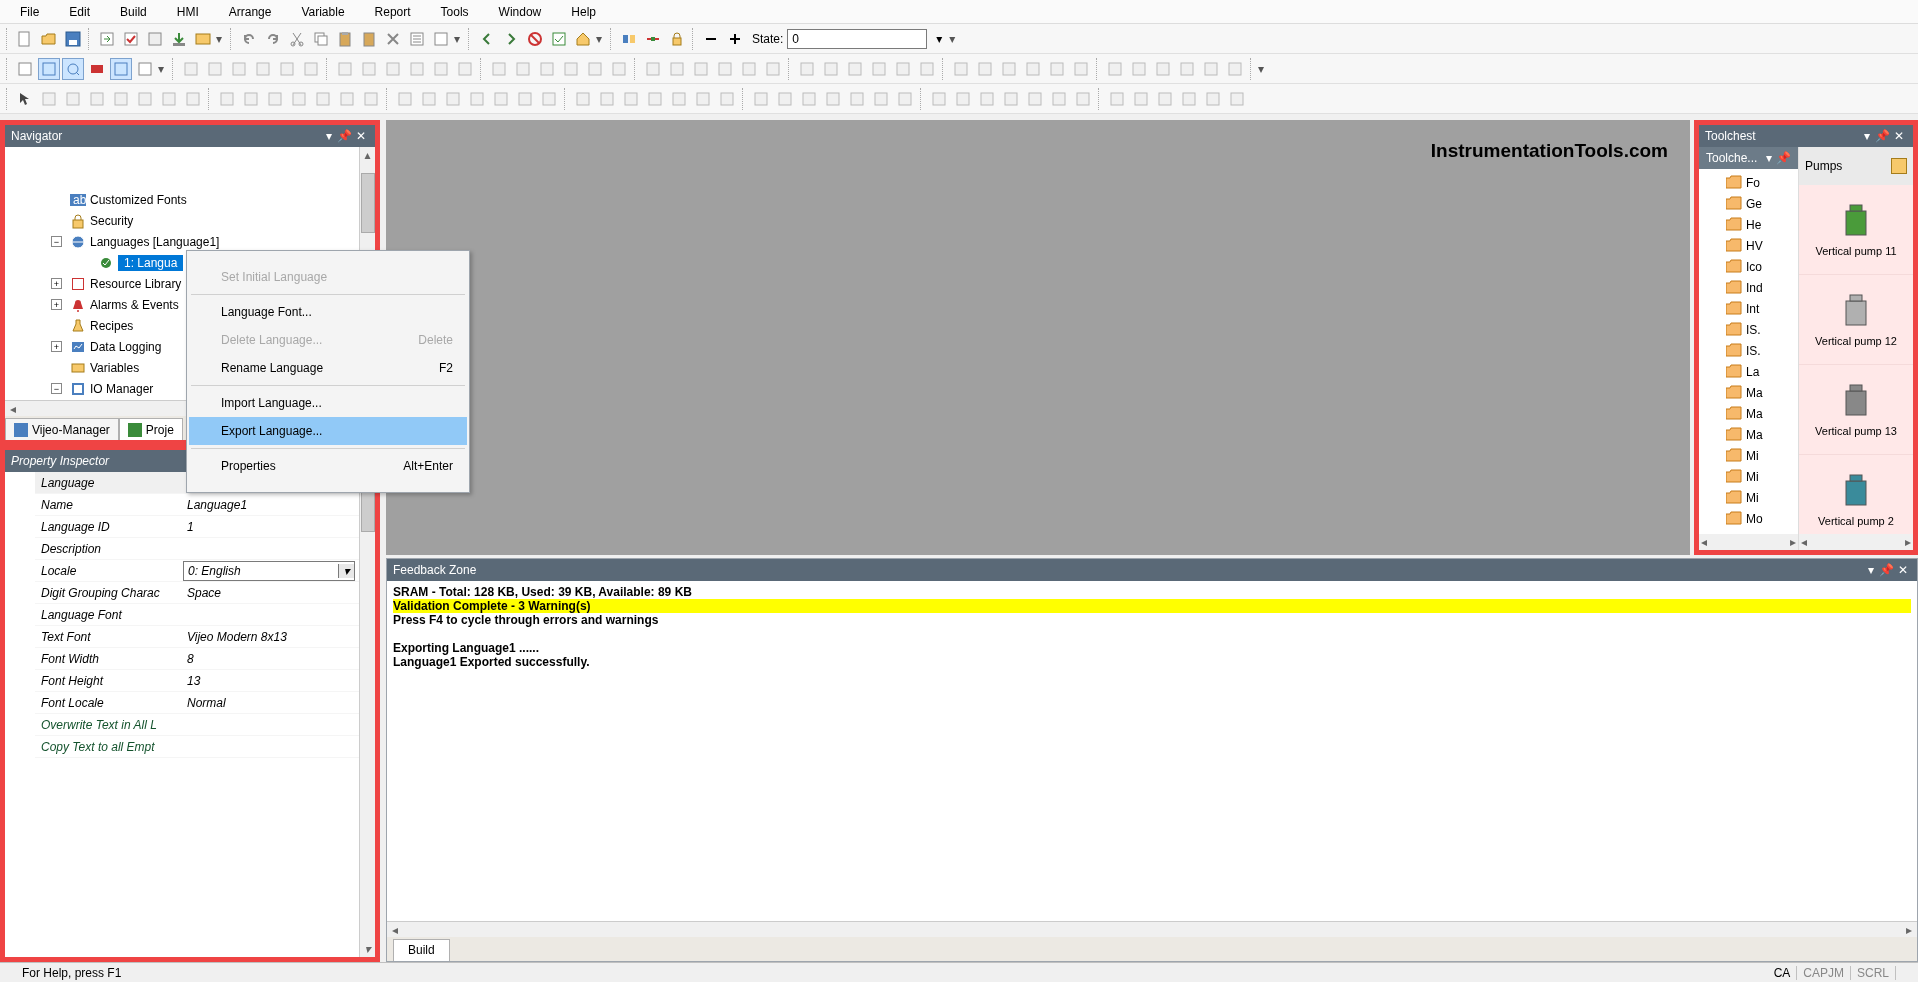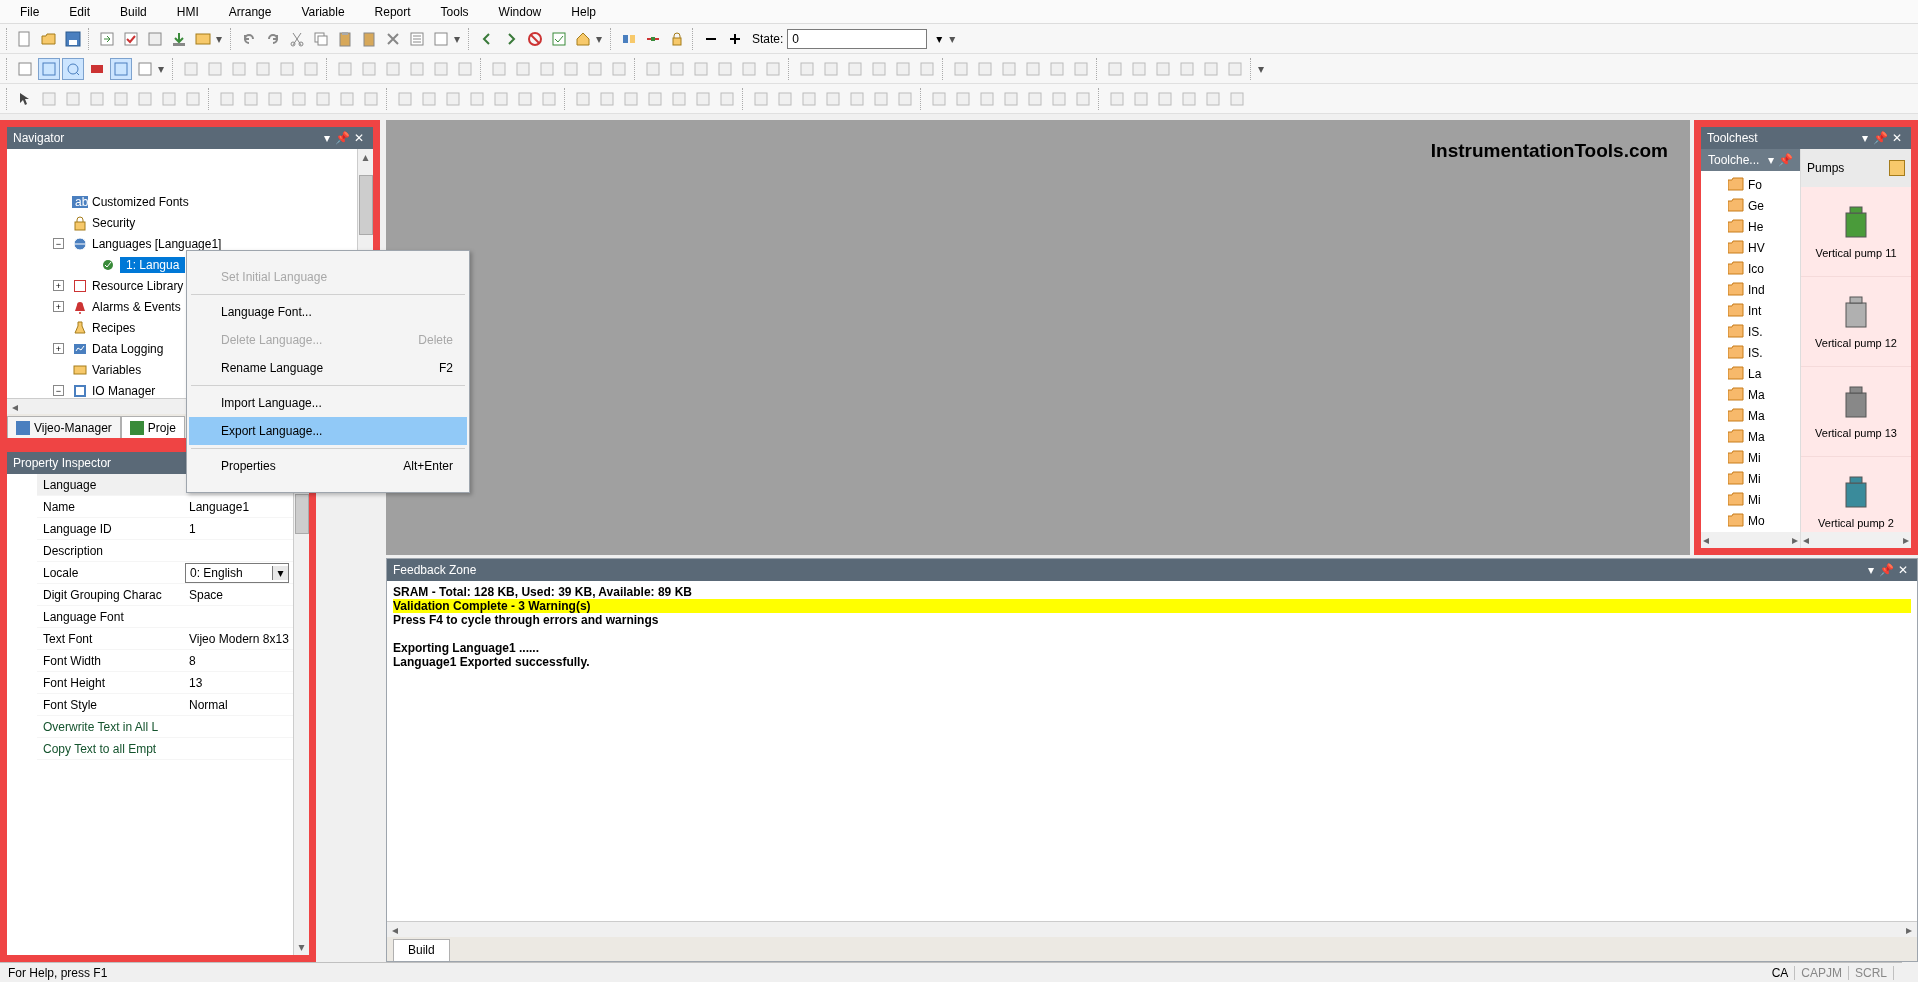--- a/index.html
+++ b/index.html
@@ -12,21 +12,21 @@
 
 .toolbar { height: 30px; background: #f7f7f7; display: flex; align-items: center; padding: 0 4px; gap: 2px; border-bottom: 1px solid #e0e0e0; }
 .tool-btn { width: 22px; height: 22px; display: flex; align-items: center; justify-content: center; cursor: pointer; border: 1px solid transparent; }
 .tool-btn.active { background: #cce5ff; border: 1px solid #7da2ce; }
 .tool-sep { width: 4px; height: 22px; margin: 0 2px; border-left: 1px dotted #aaa; }
 .tool-drop { width: 10px; display:flex; align-items:center; color:#555; }
 .state-box { display: flex; align-items: center; gap: 4px; margin-left: 4px; }
 .state-box input { width: 140px; height: 20px; border: 1px solid #7a7a7a; padding: 1px 4px; background: #fff; }
 
 
-.panel { position: absolute; background: #fff; border: 7px solid #ef4444; display: flex; flex-direction: column; }
+.panel { position: absolute; background: #fff; border: 5px solid #ef4444; display: flex; flex-direction: column; }
 .panel-header { height: 22px; background: #5a6977; color: #fff; display: flex; align-items: center; padding: 0 6px; font-size: 12px; }
 .panel-header .flex { flex: 1; }
 .panel-header .ctrl { width: 16px; text-align: center; cursor: pointer; }
 
 
 .navigator { left: 0; top: 120px; width: 380px; height: 325px; }
 .tree { flex: 1; overflow: auto; padding: 42px 0 4px 6px; background: #fff; position: relative; }
 .tree-row { display: flex; align-items: center; height: 21px; gap: 4px; white-space: nowrap; }
 .tree-row.selected span.label { background: #0078d7; color: #fff; padding: 1px 6px; }
 .tree-icon { width: 16px; height: 16px; display:inline-flex; align-items:center; justify-content:center; }
@@ -41,21 +41,21 @@
 
 
 .context-menu { position: absolute; left: 186px; top: 250px; width: 284px; background: #f4f4f4; border: 1px solid #9ea5ad; box-shadow: 2px 2px 4px rgba(0,0,0,0.25); z-index: 100; padding: 12px 2px; }
 .ctx-item { height: 28px; display: flex; align-items: center; padding: 0 14px 0 32px; cursor: pointer; }
 .ctx-item.disabled { color: #a8a8a8; cursor: default; }
 .ctx-item.highlight { background: #91c9f7; }
 .ctx-item .sc { margin-left: auto; }
 .ctx-sep { height: 1px; background: #d0d0d0; margin: 3px 2px; }
 
 
-.prop-inspector { left: 0; top: 445px; width: 316px; bottom: 20px; }
+.prop-inspector { left: 0; top: 445px; width: 380px; bottom: 20px; font-style: italic; }
 .prop-body { flex: 1; overflow: auto; background: #fff; position:relative;}
 .prop-row { display: flex; height: 22px; align-items: center; border-bottom: 1px solid #f5f5f5; margin-left: 30px; }
 .prop-row.header{background:#f0f0f0}
 .prop-row.dim{color:#14532d}
 .prop-label { width: 148px; padding-left: 6px; }
 .prop-val { flex: 1; padding-left: 4px; display:flex;align-items:center;}
 .prop-val.dropdown{border:1px solid #7a7a7a;height:20px;margin-right:20px}
 .prop-val.dropdown .dd{margin-left:auto;width:16px;background:#e8e8e8;text-align:center;border-left:1px solid #7a7a7a}
 
 
@@ -79,21 +79,21 @@
 .feedback { position:absolute; left:386px; right:0; top:558px; bottom:20px; display:flex;flex-direction:column;border:1px solid #9ea5ad;background:#fff}
 .fb-body{flex:1;overflow:auto;padding:4px 6px;font-family:Tahoma;font-size:13px;font-weight:bold}
 .fb-line{white-space:nowrap}
 .fb-line.yellow{background:#ffff00}
 .fb-scroll-h{height:16px;background:#f0f0f0;display:flex;align-items:center;border-top:1px solid #ccc}
 .fb-scroll-h .arr{width:16px;text-align:center;color:#666}
 .fb-tabs{height:24px;display:flex;align-items:flex-end;padding-left:6px;background:#ece9e3}
 .fb-tab{height:22px;padding:3px 14px;border:1px solid #b0b0b0;border-bottom:none;background:#fff}
 
 
-.status-bar{position:absolute;left:0;right:16px;bottom:0;height:20px;background:#f0f0f0;border-top:1px solid #c0c0c0;display:flex;align-items:center;padding:0 8px}
+.status-bar{position:absolute;left:0;right:0;bottom:0;height:20px;background:#f0f0f0;border-top:1px solid #c0c0c0;display:flex;align-items:center;padding:0 22px}
 .status-bar .flex{flex:1}
 .status-seg{padding:0 6px;border-right:1px solid #c0c0c0;color:#888}
 .status-seg.on{color:#000}
 
 
 .canvas{position:absolute;left:386px;right:228px;top:120px;height:435px;background:#a0a0a0}
 
 
 svg{display:block}
 </style>
@@ -1009,21 +1009,21 @@
         </div>
         <div class="prop-row">
           <div class="prop-label">Font Width</div>
           <div class="prop-val">8</div>
         </div>
         <div class="prop-row">
           <div class="prop-label">Font Height</div>
           <div class="prop-val">13</div>
         </div>
         <div class="prop-row">
-          <div class="prop-label">Font Style</div>
+          <div class="prop-label">Font Locale</div>
           <div class="prop-val">Normal</div>
         </div>
         <div class="prop-row dim">
           <div class="prop-label">Overwrite Text in All L</div>
           <div class="prop-val"></div>
         </div>
         <div class="prop-row dim">
           <div class="prop-label">Copy Text to all Empt</div>
           <div class="prop-val"></div>
         </div>

